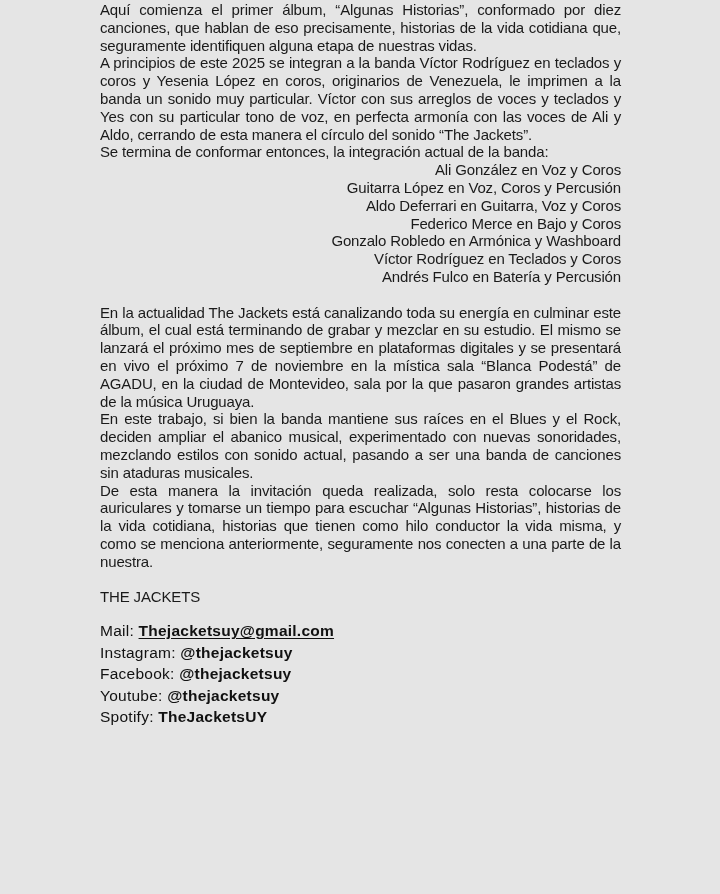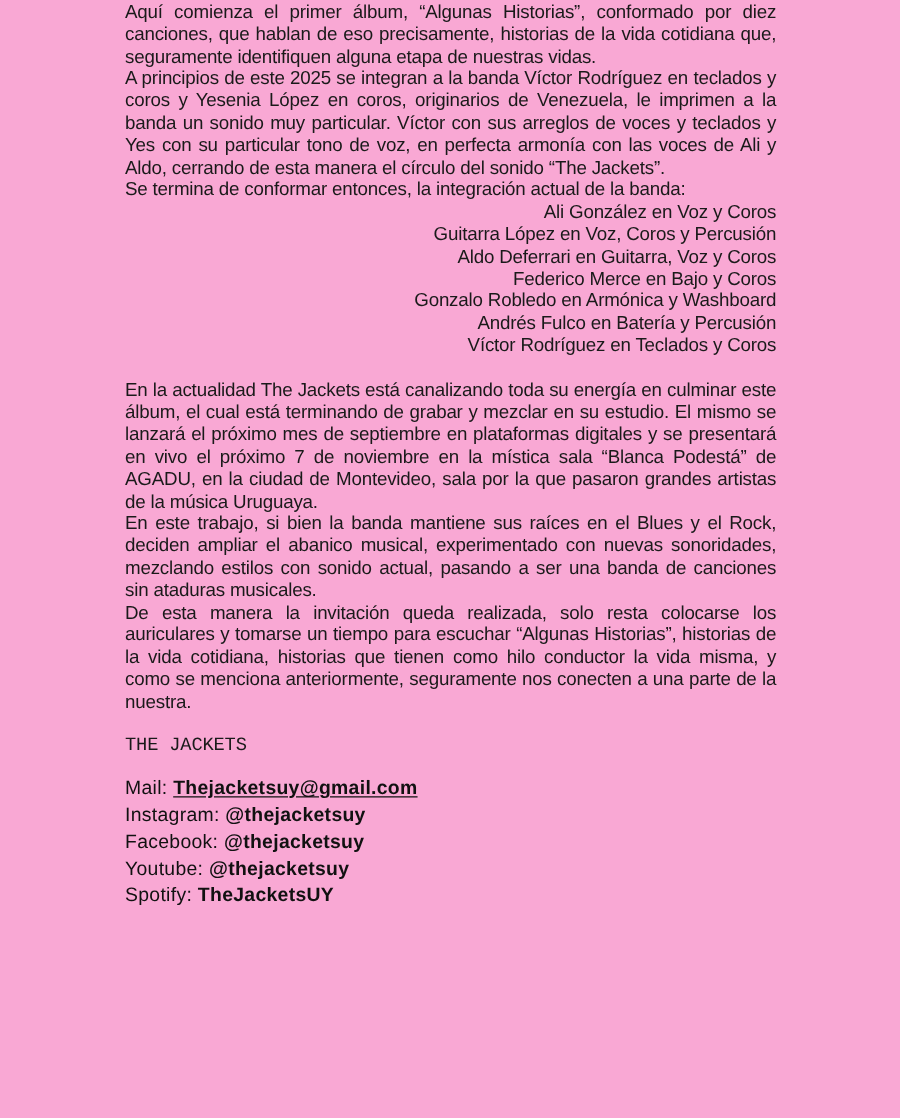--- a/index.html
+++ b/index.html
@@ -1,20 +1,20 @@
 <!DOCTYPE html>
 <html><head>
 <meta charset="utf-8">
 <style>
   html, body { margin: 0; padding: 0; background: #ffffff; }
   .page {
     position: relative;
     width: 720px;
     height: 894px;
-    background: #f9a8d4;
+    background: #e5e5e5;
     box-sizing: border-box;
     padding: 1px 99px 0 100px;
     overflow: hidden;
     font-family: "Liberation Sans", "DejaVu Sans", sans-serif;
     color: #1a1a1a;
   }
   .doc {
     font-size: 15px;
     line-height: 17.8px;
     letter-spacing: -0.15px;
@@ -23,21 +23,21 @@
     margin: 0;
     text-align: justify;
     text-justify: inter-word;
   }
   .members .member-line {
     white-space: nowrap;
     text-align: right;
   }
   .spacer    { height: 17.8px; }
   .spacer-lg { height: 14px; }
-  .signature { text-align: left; font-family: Liberation Mono, monospace; }
+  .signature { text-align: left; }
   .contacts {
     font-weight: bold;
     font-size: 15.5px;
     line-height: 21.6px;
     letter-spacing: 0.25px;
     color: #111111;
   }
   .contact-line { white-space: nowrap; }
   .c-label { font-weight: normal; }
   .c-value { font-weight: bold; }
@@ -56,22 +56,22 @@
     <p>Aquí comienza el primer álbum, “Algunas Historias”, conformado por diez canciones, que hablan de eso precisamente, historias de la vida cotidiana que, seguramente identifiquen alguna etapa de nuestras vidas.</p>
     <p>A principios de este 2025 se integran a la banda Víctor Rodríguez en teclados y coros y Yesenia López en coros, originarios de Venezuela, le imprimen a la banda un sonido muy particular. Víctor con sus arreglos de voces y teclados y Yes con su particular tono de voz, en perfecta armonía con las voces de Ali y Aldo, cerrando de esta manera el círculo del sonido “The Jackets”.</p>
     <p>Se termina de conformar entonces, la integración actual de la banda:</p>
 
     <div class="members">
       <div class="member-line">Ali González en Voz y Coros</div>
       <div class="member-line">Guitarra López en Voz, Coros y Percusión</div>
       <div class="member-line">Aldo Deferrari en Guitarra, Voz y Coros</div>
       <div class="member-line">Federico Merce en Bajo y Coros</div>
       <div class="member-line">Gonzalo Robledo en Armónica y Washboard</div>
+      <div class="member-line">Víctor Rodríguez en Teclados y Coros</div>
       <div class="member-line">Andrés Fulco en Batería y Percusión</div>
-      <div class="member-line">Víctor Rodríguez en Teclados y Coros</div>
     </div>
 
     <div class="spacer"></div>
 
     <p>En la actualidad The Jackets está canalizando toda su energía en culminar este álbum, el cual está terminando de grabar y mezclar en su estudio. El mismo se lanzará el próximo mes de septiembre en plataformas digitales y se presentará en vivo el próximo 7 de noviembre en la mística sala “Blanca Podestá” de AGADU, en la ciudad de Montevideo, sala por la que pasaron grandes artistas de la música Uruguaya.</p>
     <p>En este trabajo, si bien la banda mantiene sus raíces en el Blues y el Rock, deciden ampliar el abanico musical, experimentado con nuevas sonoridades, mezclando estilos con sonido actual, pasando a ser una banda de canciones sin ataduras musicales.</p>
     <p>De esta manera la invitación queda realizada, solo resta colocarse los auriculares y tomarse un tiempo para escuchar “Algunas Historias”, historias de la vida cotidiana, historias que tienen como hilo conductor la vida misma, y como se menciona anteriormente, seguramente nos conecten a una parte de la nuestra.</p>
 
     <div class="spacer"></div>
 

